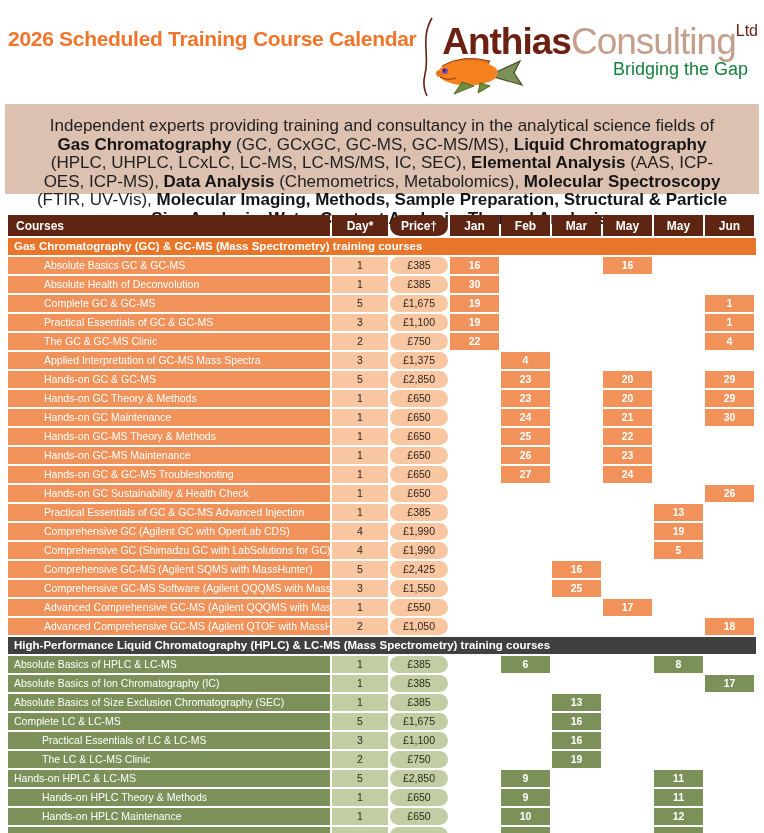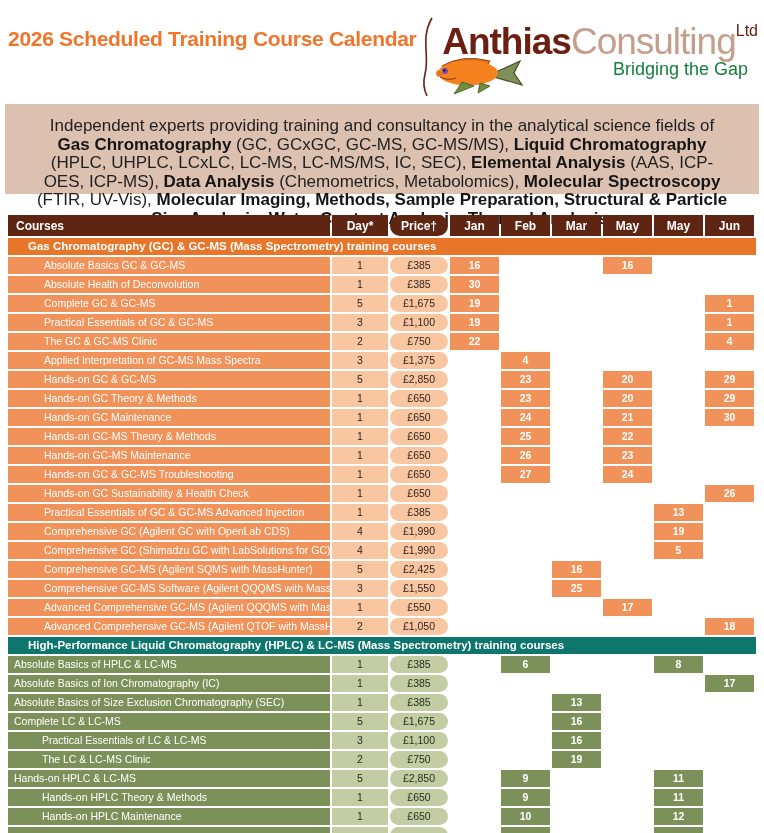--- a/index.html
+++ b/index.html
@@ -32,23 +32,23 @@
   .cell { display:flex; align-items:center; justify-content:center;
     font-size:10.5px; overflow:hidden; white-space:nowrap; }
   .c-course { width:322px; justify-content:flex-start; padding-left:6px; color:#fff; }
   .c-course.indent { padding-left:34px; }
   .c-day   { width:56px; }
   .c-price { width:58px;border-radius:10px; }
   .c-month { width:49px; }
   .thead .cell { background:#5E2512; color:#fff; font-weight:bold; font-size:12px; }
   .thead .c-course { padding-left:8px; }
   .sec-row { height:17.5px; margin-bottom:1.5px; display:flex; align-items:center;
-    padding-left:20px; color:#fff; font-weight:bold; font-size:11.5px; }
+    padding-left:6px; color:#fff; font-weight:bold; font-size:11.5px; }
   .sec-orange { background:#E8762A; }
-  .sec-green  { background:#0f766e; }
+  .sec-green  { background:#404040; }
   .orange .c-course { background:#F0925A;padding-left:36px; }
   .orange .c-day, .orange .c-price { background:#F8C7A2; color:#33231a; }
   .orange .c-month.filled { background:#F0925A; color:#fff; font-weight:bold; }
   .green .c-course { background:#7C9159; }
   .green .c-day, .green .c-price { background:#C2CDA4; color:#26301a; }
   .green .c-month.filled { background:#7C9159; color:#fff; font-weight:bold; }
 </style>
 </head>
 <body>
 

